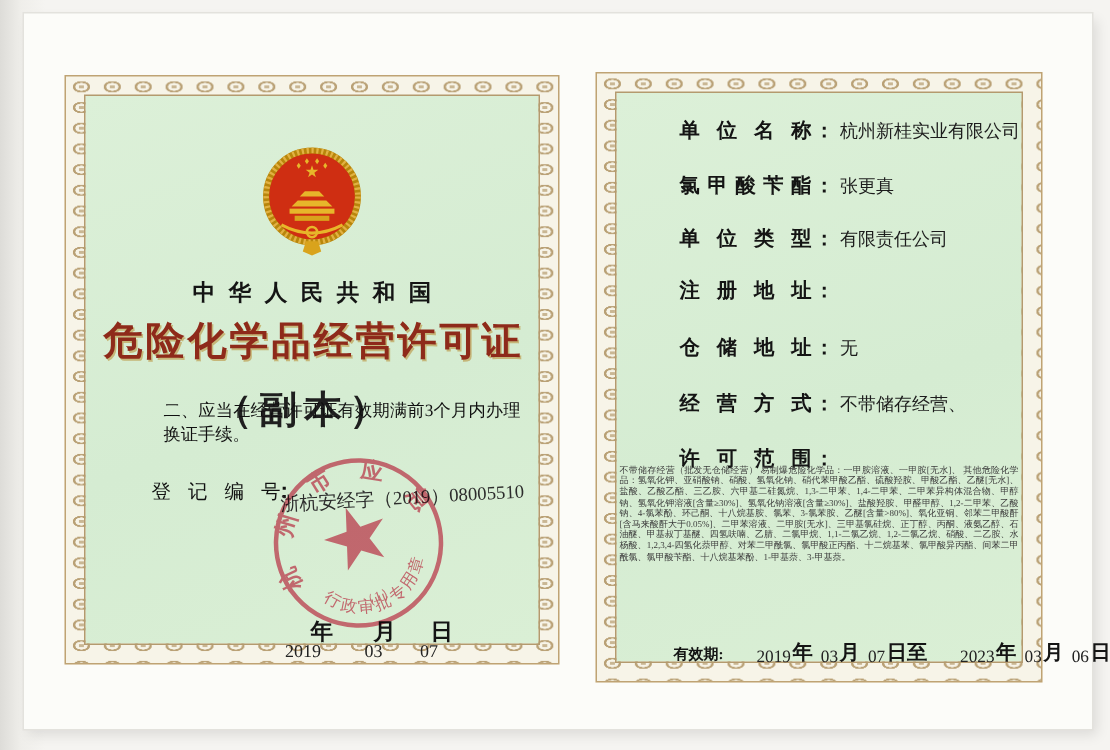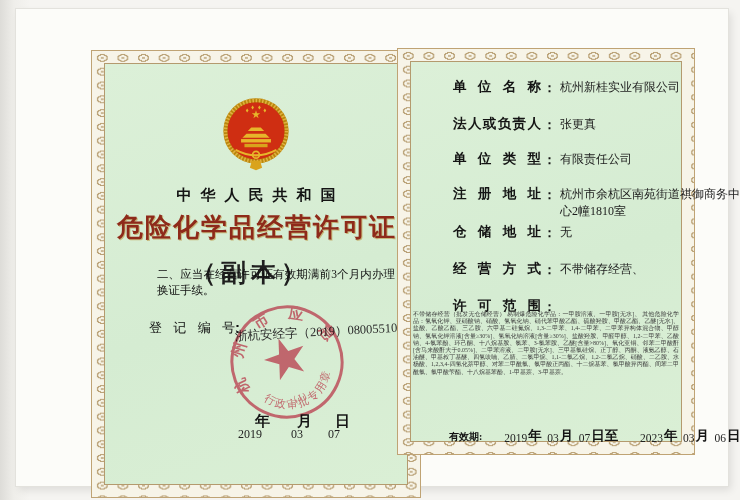--- a/index.html
+++ b/index.html
@@ -80,21 +80,21 @@
   .vlabel{font-weight:bold;font-size:10px;color:#141414;font-family:"Liberation Serif",serif;}
   .vnum{font-family:"Liberation Serif",serif;font-size:11.5px;color:#222;position:relative;top:2px;margin:0 1px;}
   .vunit{font-weight:bold;font-size:13.5px;color:#141414;}
   .vgap{display:inline-block;width:12px;}
 </style>
 </head>
 <body>
 
 <div class="sheet"></div>
 
-<div class="page" style="left:43px;top:50px;width:330px;height:448px;margin-left:48px;">
+<div class="page" style="left:43px;top:50px;width:330px;height:393px;">
   <div class="page-inner">
 
     <svg class="abs" style="left:117px;top:32px;" width="68" height="78" viewBox="0 0 100 112">
       <circle cx="50" cy="50" r="45" fill="#cf2e12" stroke="#b8860b" stroke-width="6"></circle>
       <circle cx="50" cy="50" r="45" fill="none" stroke="#e2b142" stroke-width="5.5" stroke-dasharray="2.2 2.6"></circle>
       <polygon fill="#e7b62a" points="50,19.5 51.46,24 56.18,24 52.36,26.8 53.82,31.3 50,28.5 46.18,31.3 47.64,26.8 43.82,24 48.54,24"></polygon>
       <polygon fill="#e7b62a" points="37,17 39,20 37,23 35,20"></polygon>
       <polygon fill="#e7b62a" points="45,12.5 47,15.5 45,18.5 43,15.5"></polygon>
       <polygon fill="#e7b62a" points="55,12.5 57,15.5 55,18.5 53,15.5"></polygon>
       <polygon fill="#e7b62a" points="63,17 65,20 63,23 61,20"></polygon>
@@ -149,29 +149,29 @@
 </div>
 
 <div class="page" style="left:397px;top:48px;width:298px;height:407px;">
   <div class="page-inner">
 
     <div class="field-row" style="top:16px;">
       <span class="flabel">单位名称</span><span class="fcolon">：</span><span class="fvalue">杭州新桂实业有限公司</span>
     </div>
 
     <div class="field-row" style="top:53px;">
-      <span class="flabel">法人或负责人</span><span class="fcolon">：</span><span class="fvalue">张更真</span>
+      <span class="flabel">氯甲酸苄酯</span><span class="fcolon">：</span><span class="fvalue">张更真</span>
     </div>
 
     <div class="field-row" style="top:88px;">
       <span class="flabel">单位类型</span><span class="fcolon">：</span><span class="fvalue">有限责任公司</span>
     </div>
 
     <div class="field-row" style="top:123px;">
-      <span class="flabel">注册地址</span><span class="fcolon">：</span><span class="fvalue"><span class="vline">杭州市余杭区南苑街道祺御商务中</span><span class="vline">心2幢1810室</span></span>
+      <span class="flabel">注册地址</span><span class="fcolon">：</span>
     </div>
 
     <div class="field-row" style="top:161px;">
       <span class="flabel">仓储地址</span><span class="fcolon">：</span><span class="fvalue">无</span>
     </div>
 
     <div class="field-row" style="top:198px;">
       <span class="flabel">经营方式</span><span class="fcolon">：</span><span class="fvalue">不带储存经营、</span>
     </div>
 

